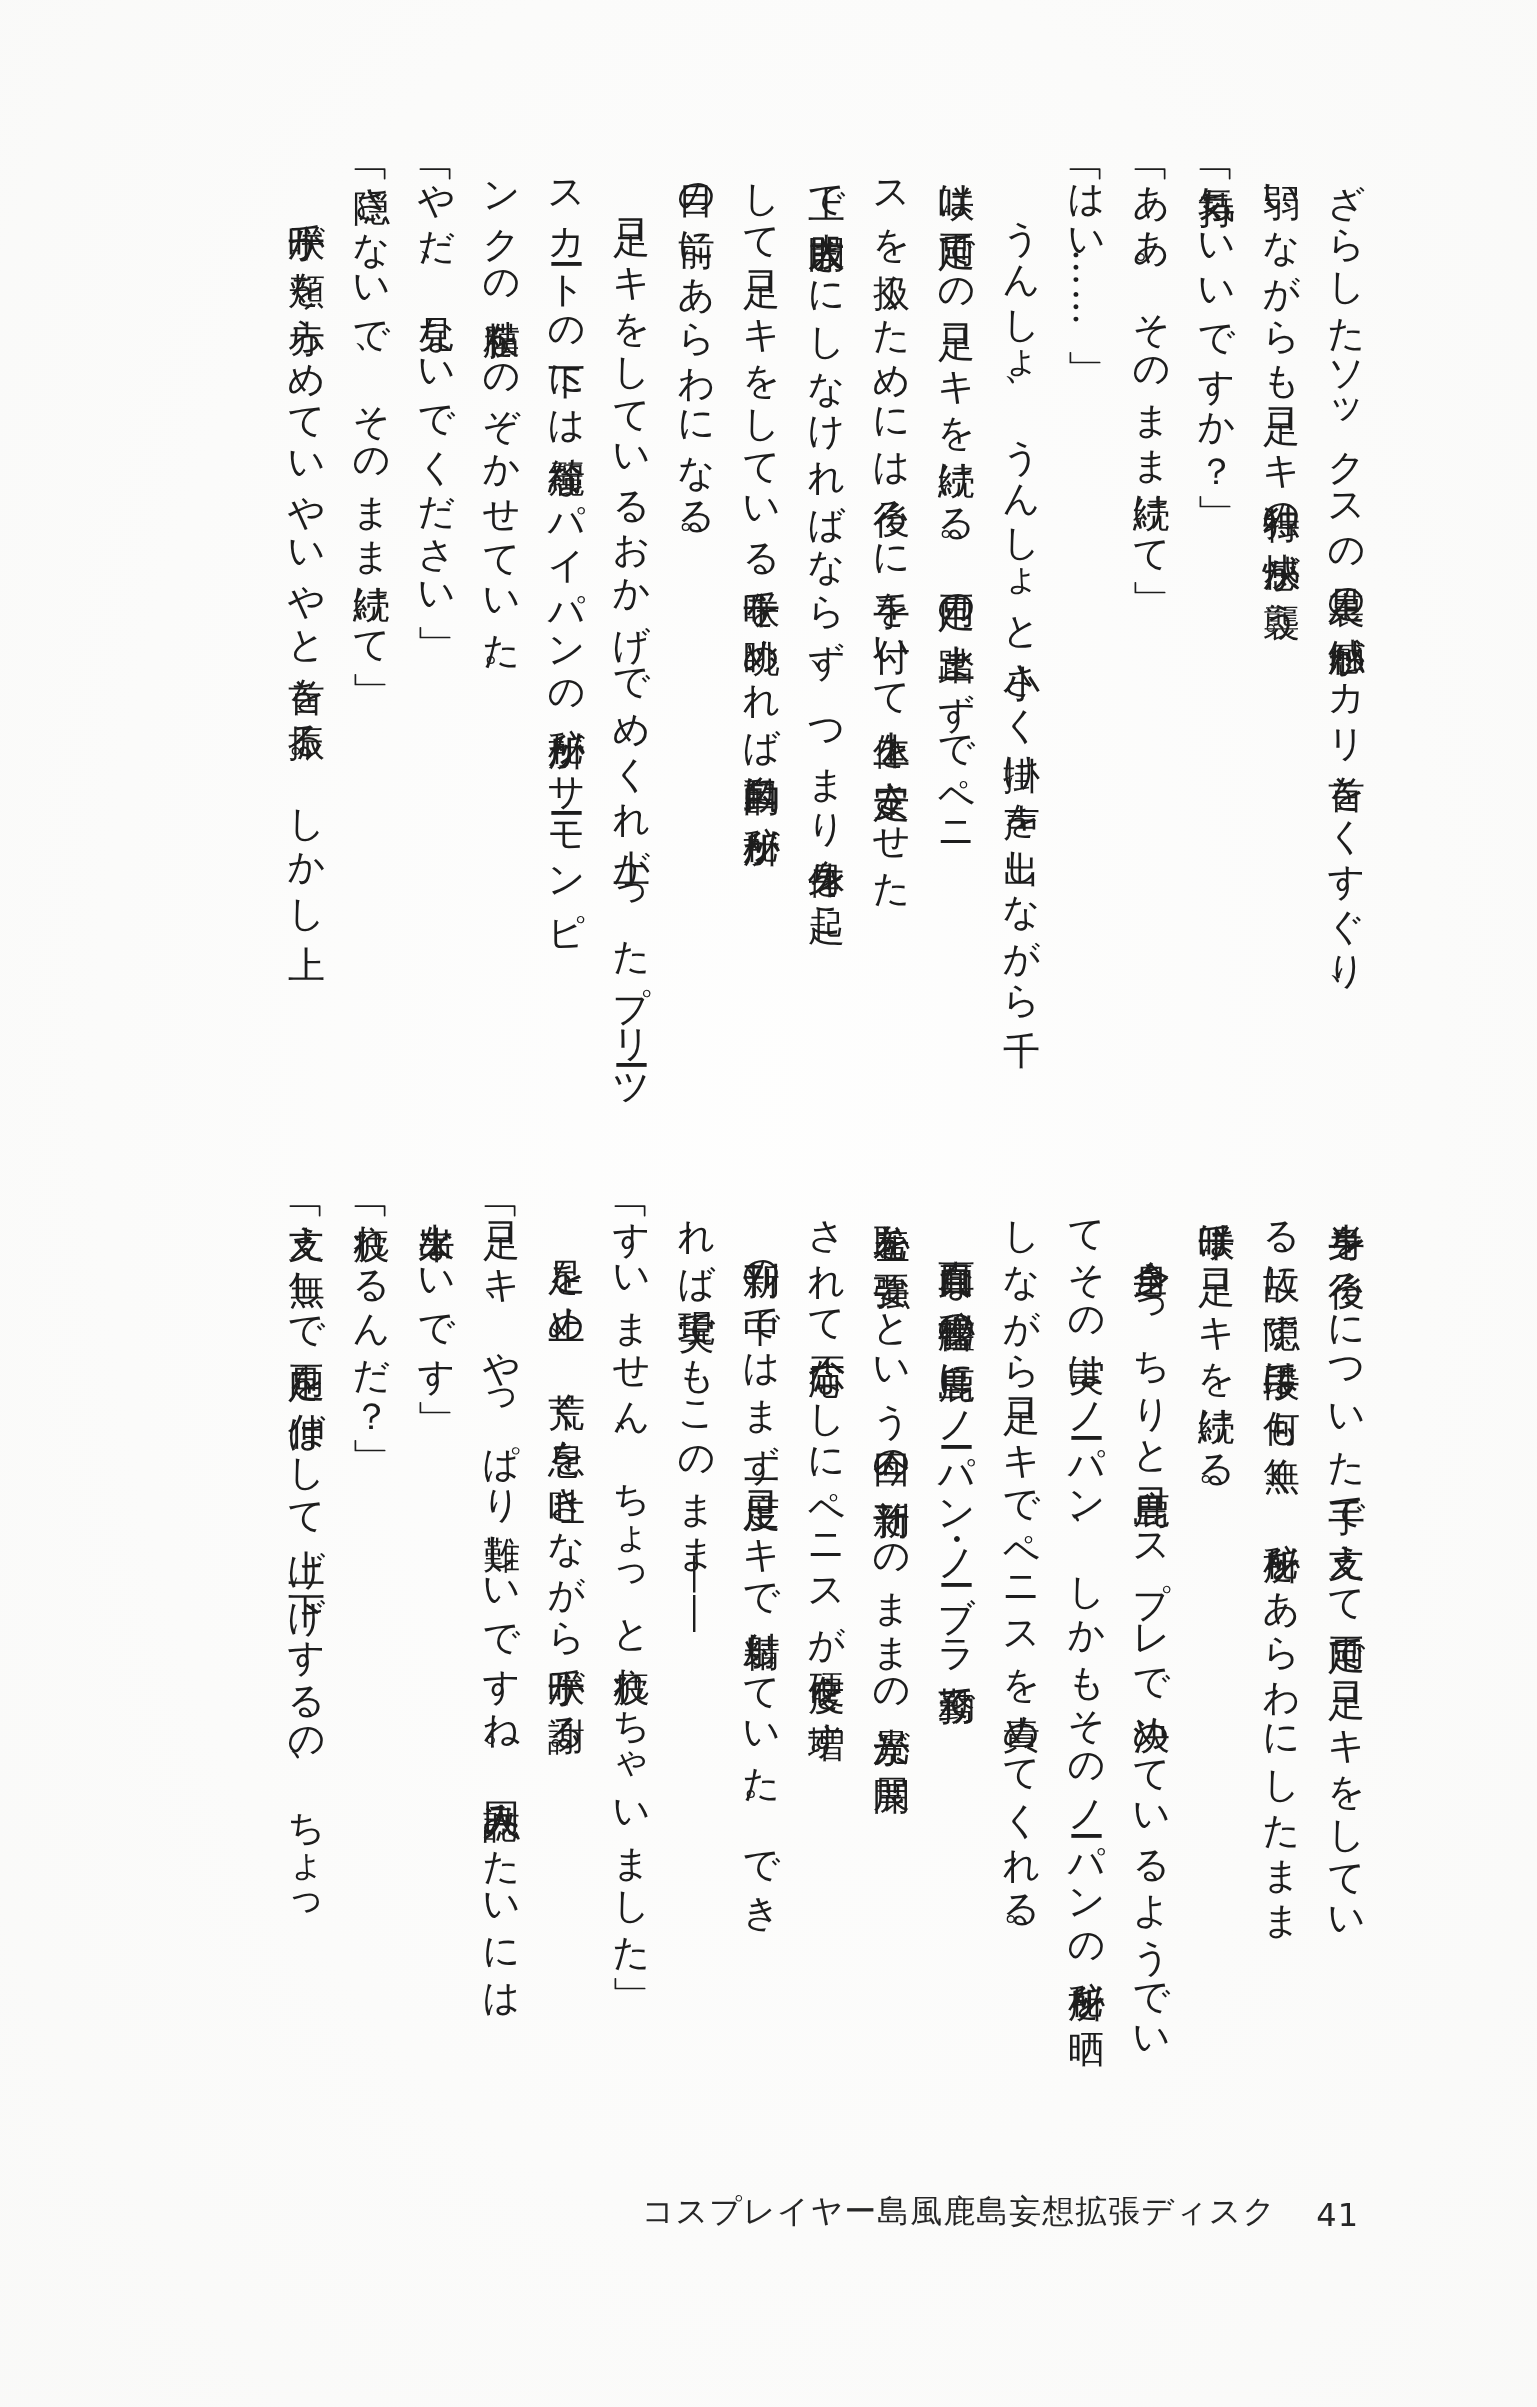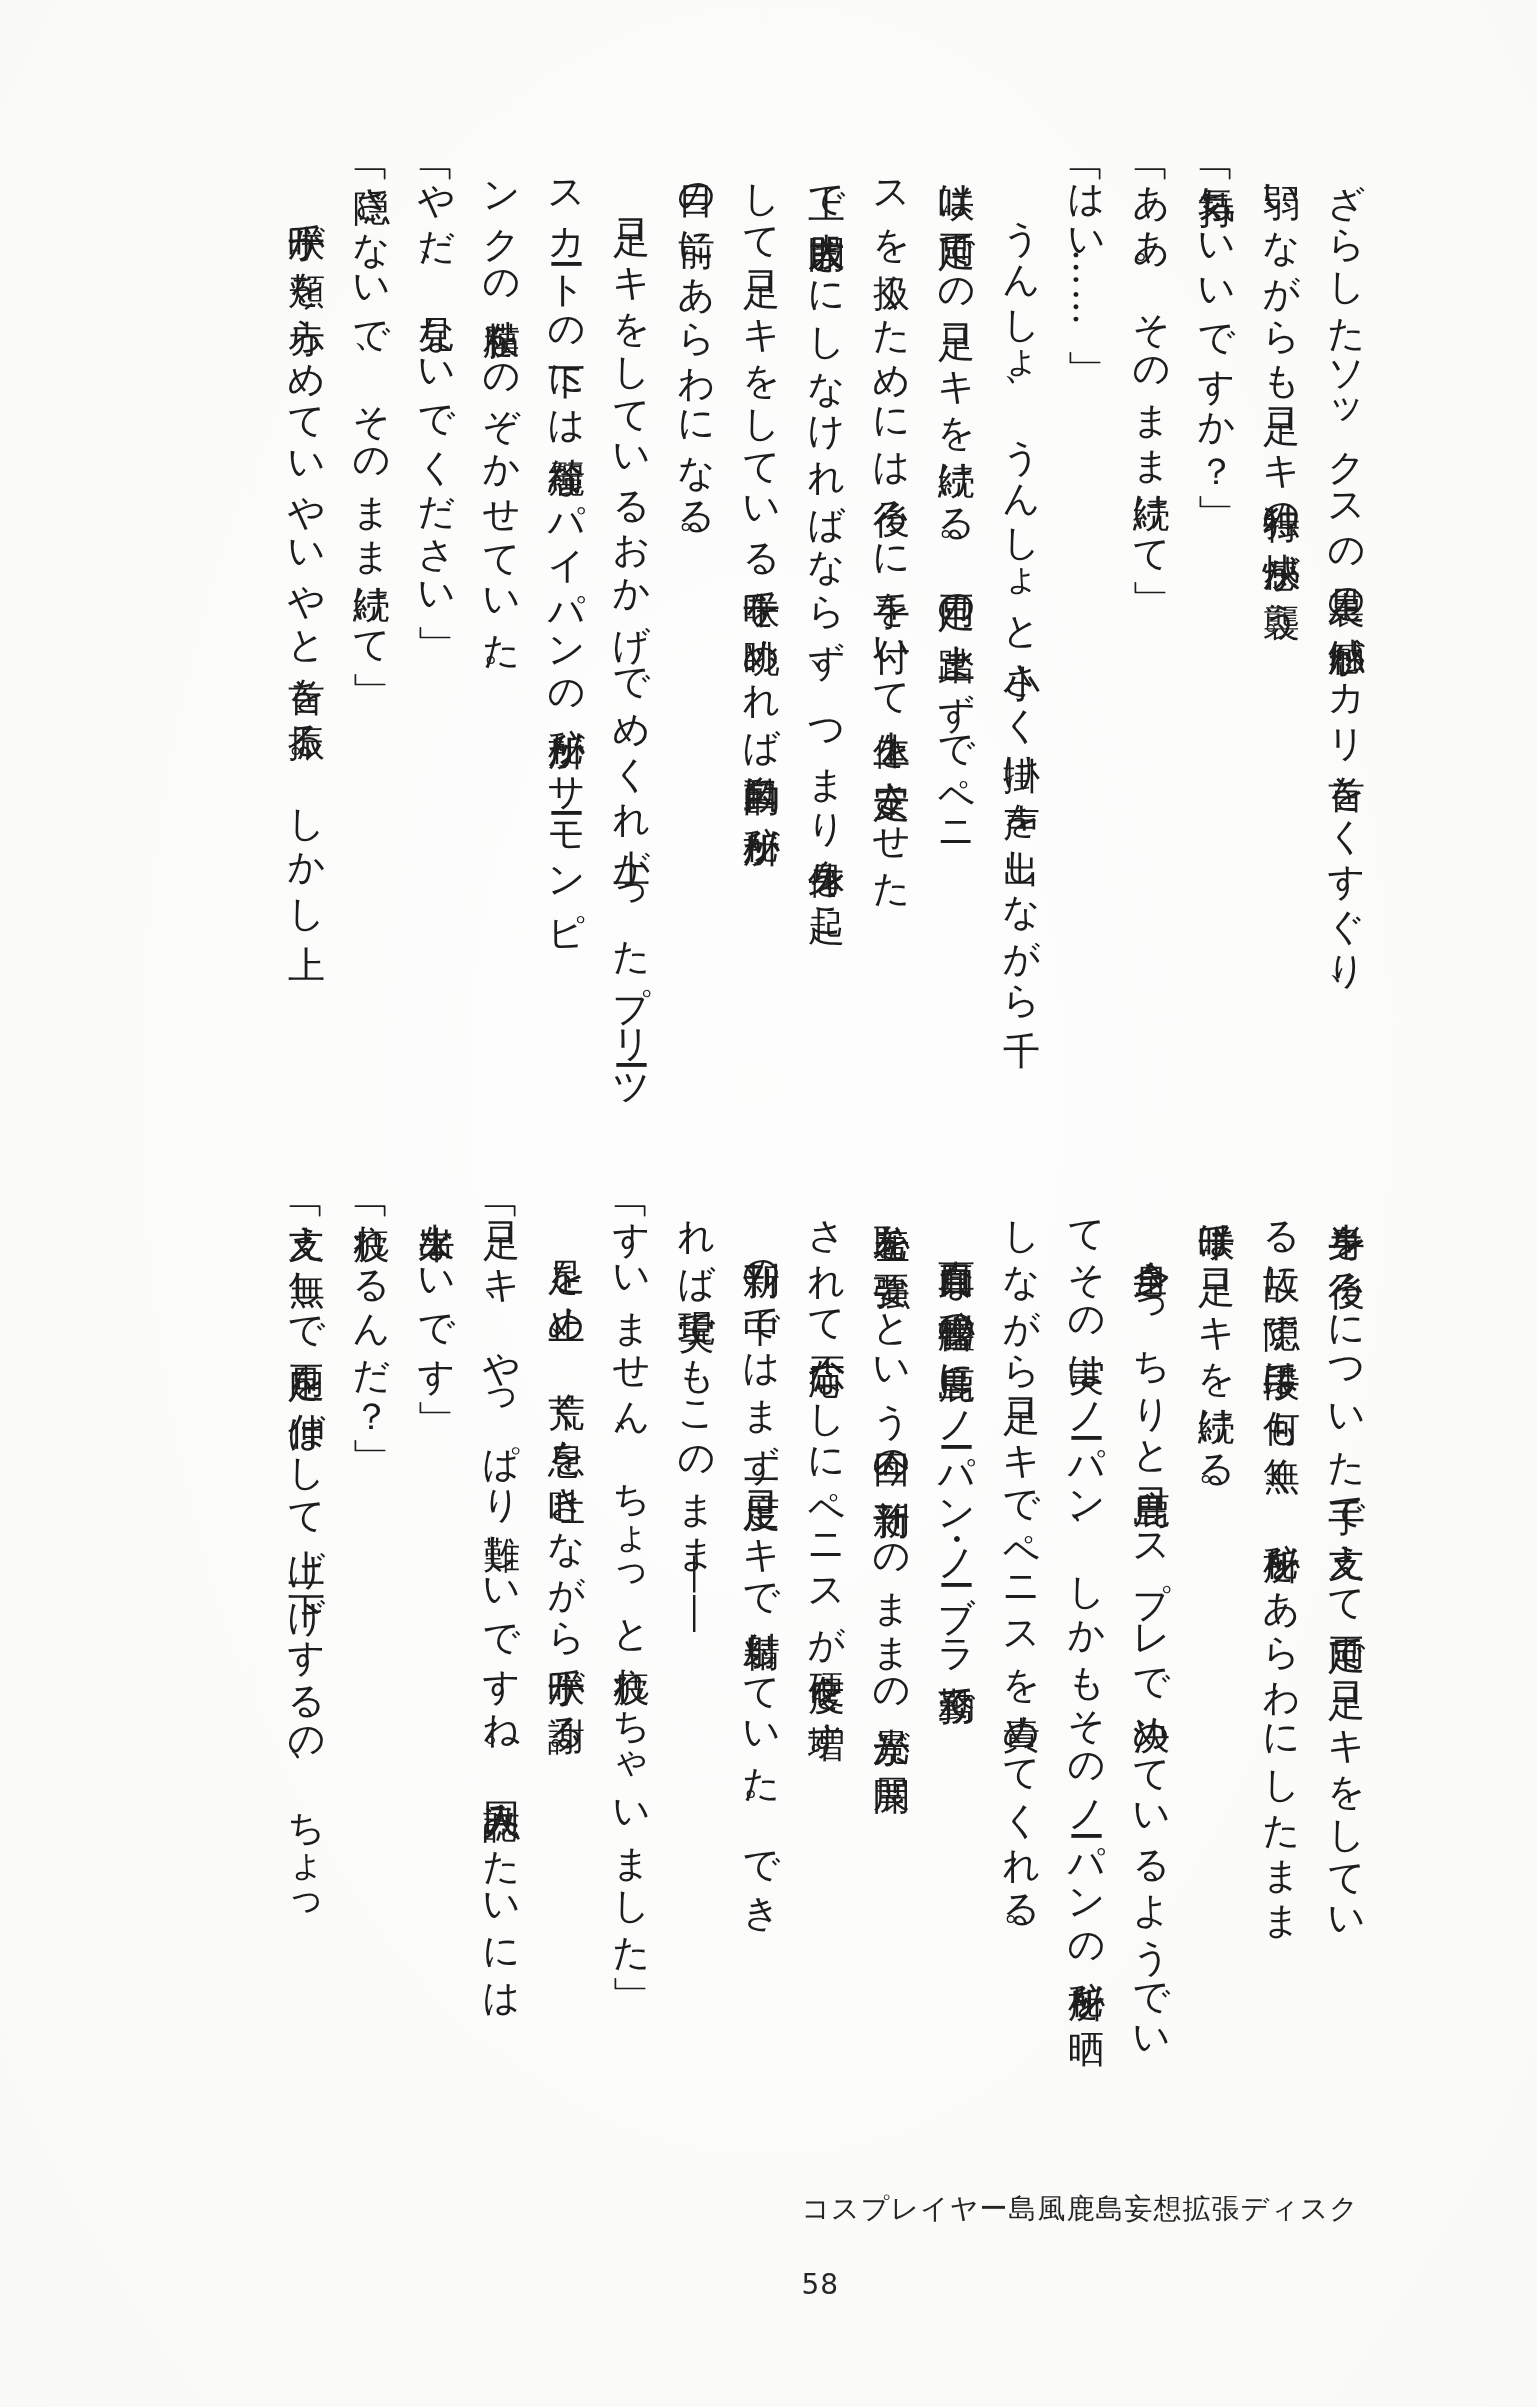--- a/index.html
+++ b/index.html
@@ -38,28 +38,27 @@
     height: 975px;
   }
   .vblock .line.indent {
     text-indent: 1em;
   }
   .footer {
     position: absolute;
     top: 2190px;
     right: 178px;
     display: flex;
-    align-items: flex-start;
+    align-items: flex-end;
     gap: 40px;
     font-family: "DejaVu Sans", "Liberation Sans", sans-serif;
-    font-size: 28px;
+    font-size: 32px;
     letter-spacing: 1px;
     color: #262626;
     white-space: nowrap;
-    flex-direction: column;
   }
 </style>
 </head>
 <body style="background: rgb(252, 252, 251);">
 
 <div class="page">
 
   <section class="vblock vblock-top" style="color: rgb(29, 29, 29);">
       <div class="line">ざらしたソックスの足裏の感触がカリ首をくすぐり、</div>
       <div class="line">弱いながらも足コキ独特の快感が襲う。</div>
@@ -95,17 +94,17 @@
       <div class="line">「すいません、ちょっと疲れちゃいました」</div>
       <div class="line indent">足を止め、荒く息を吐きながら千咲が謝る。</div>
       <div class="line">「足コキ、やっぱり難しいですね。同人誌みたいには</div>
       <div class="line">出来ないです」</div>
       <div class="line">「疲れるんだ？」</div>
       <div class="line">「支え無しで両足を伸ばして上げ下げするの、ちょっ</div>
     </section>
 
   <footer class="footer" style="color: rgb(38, 38, 38);">
     <span>コスプレイヤー島風鹿島妄想拡張ディスク</span>
-    <span>58</span>
+    <span>41</span>
   </footer>
 
 </div>
 
 
 </body></html>

